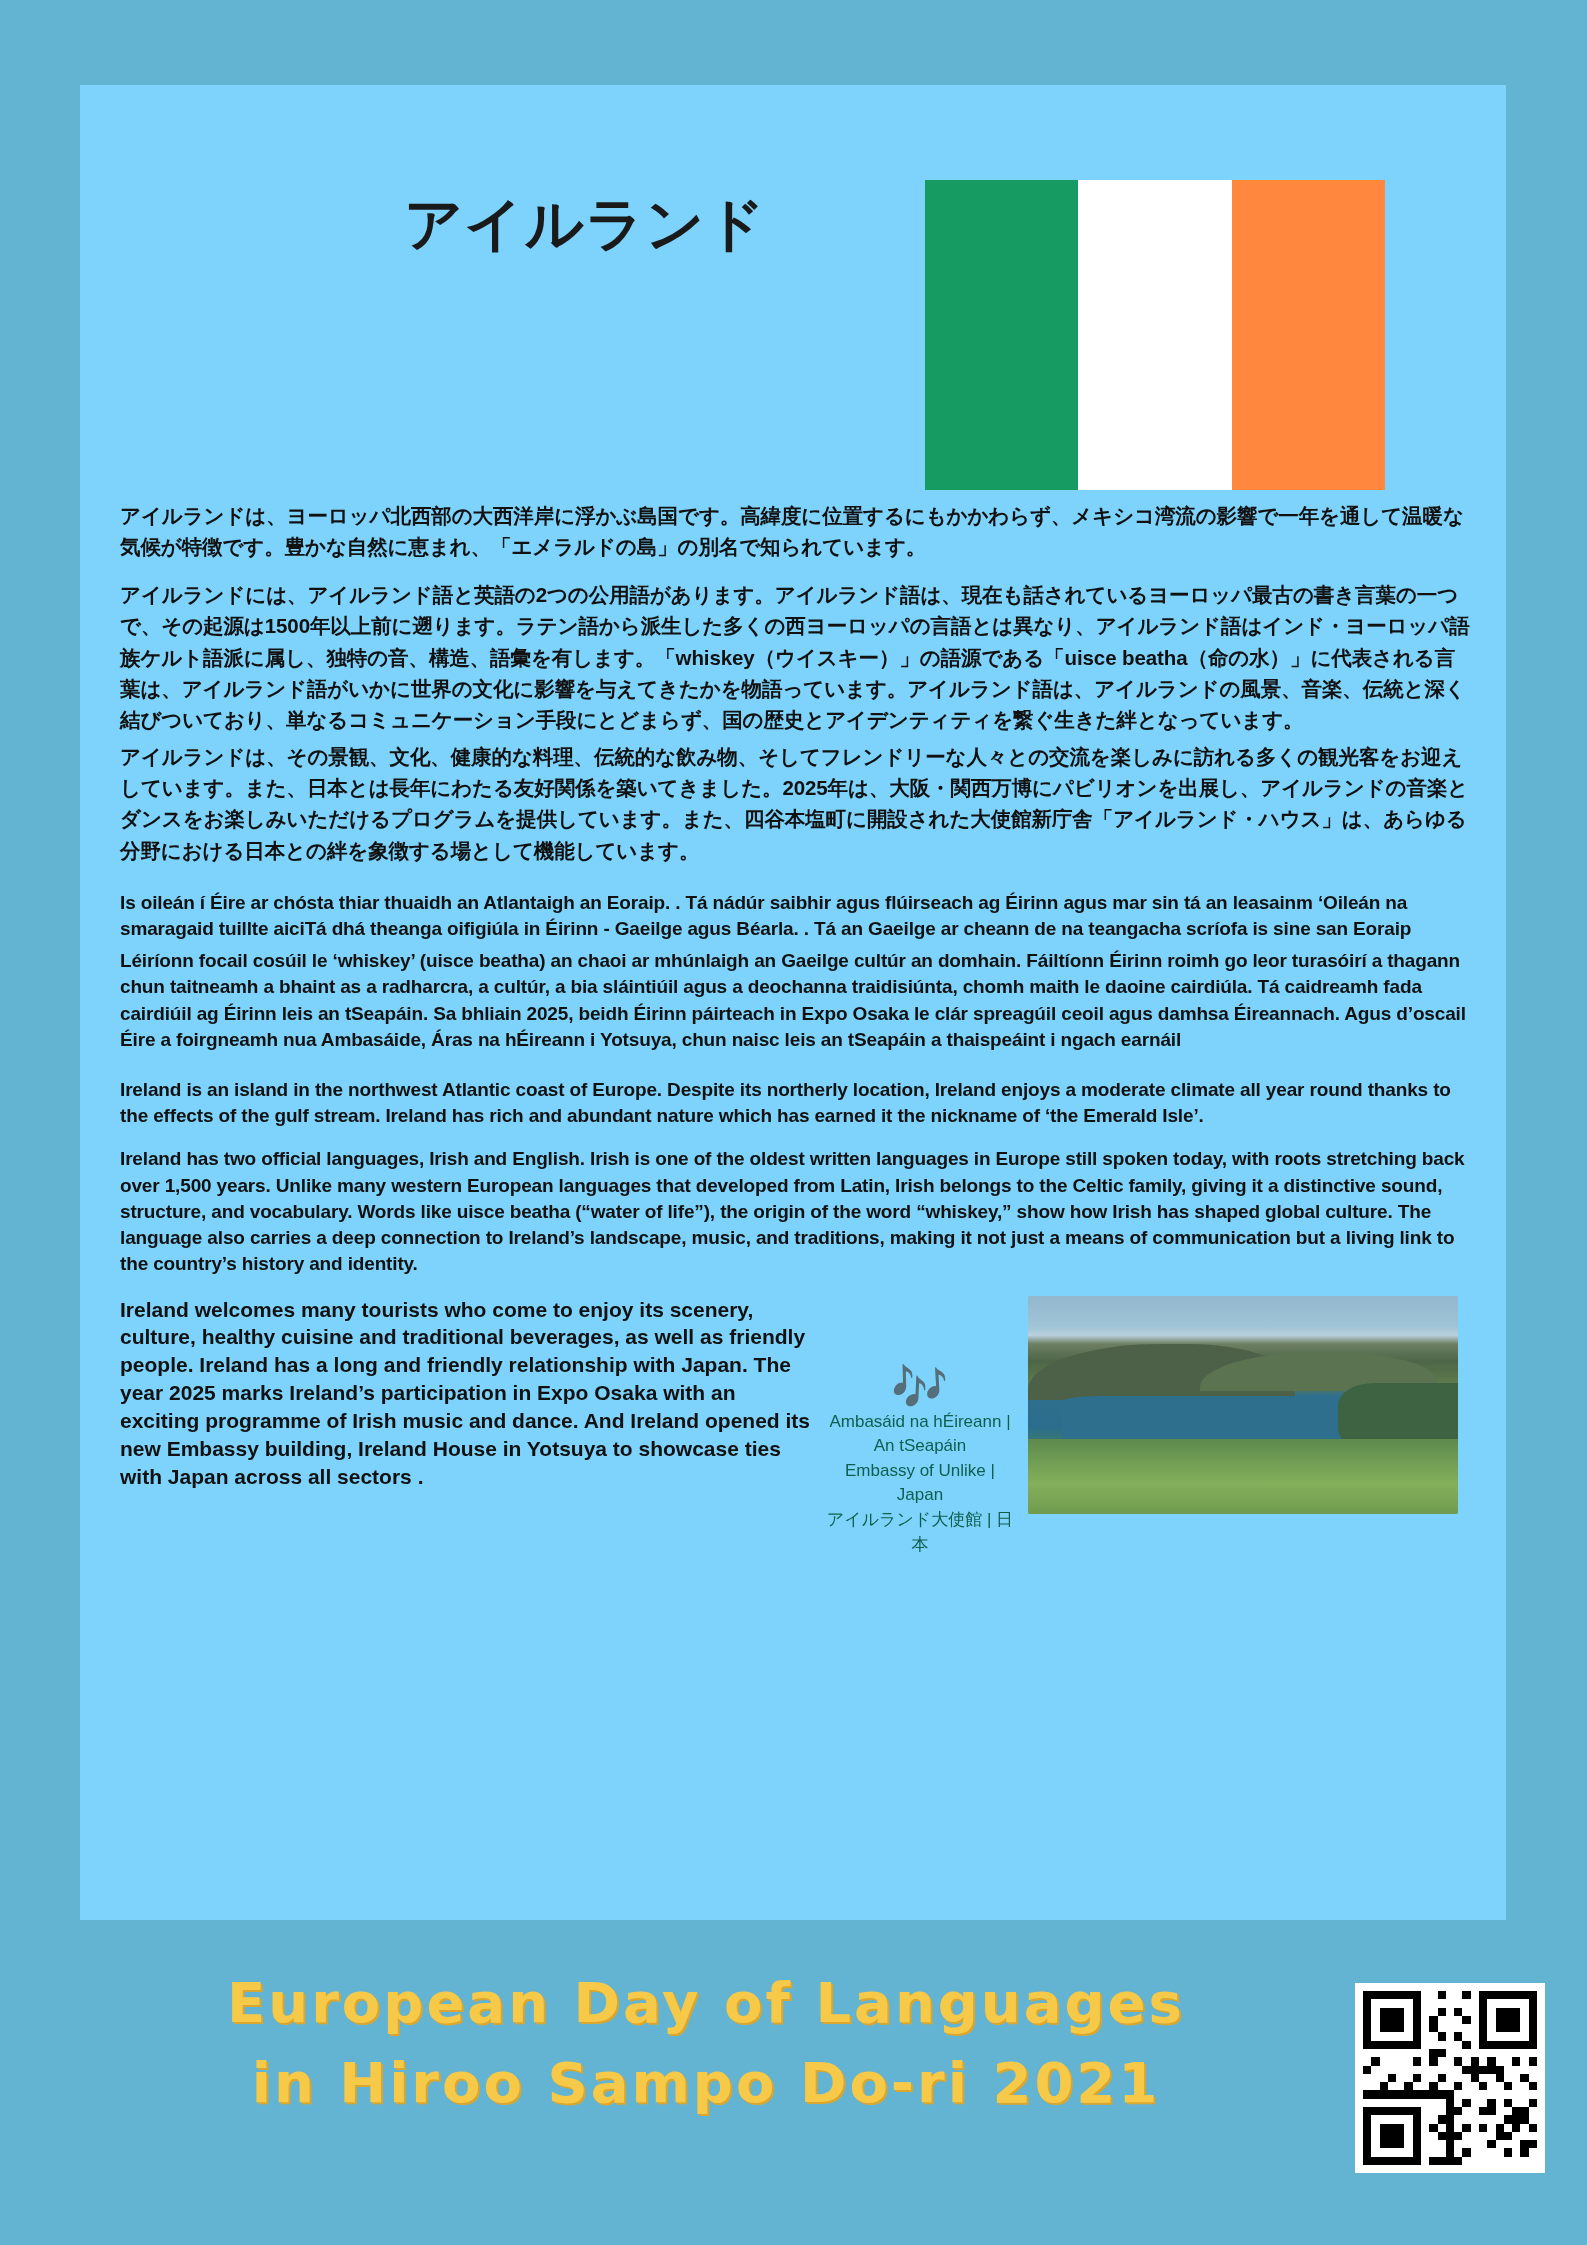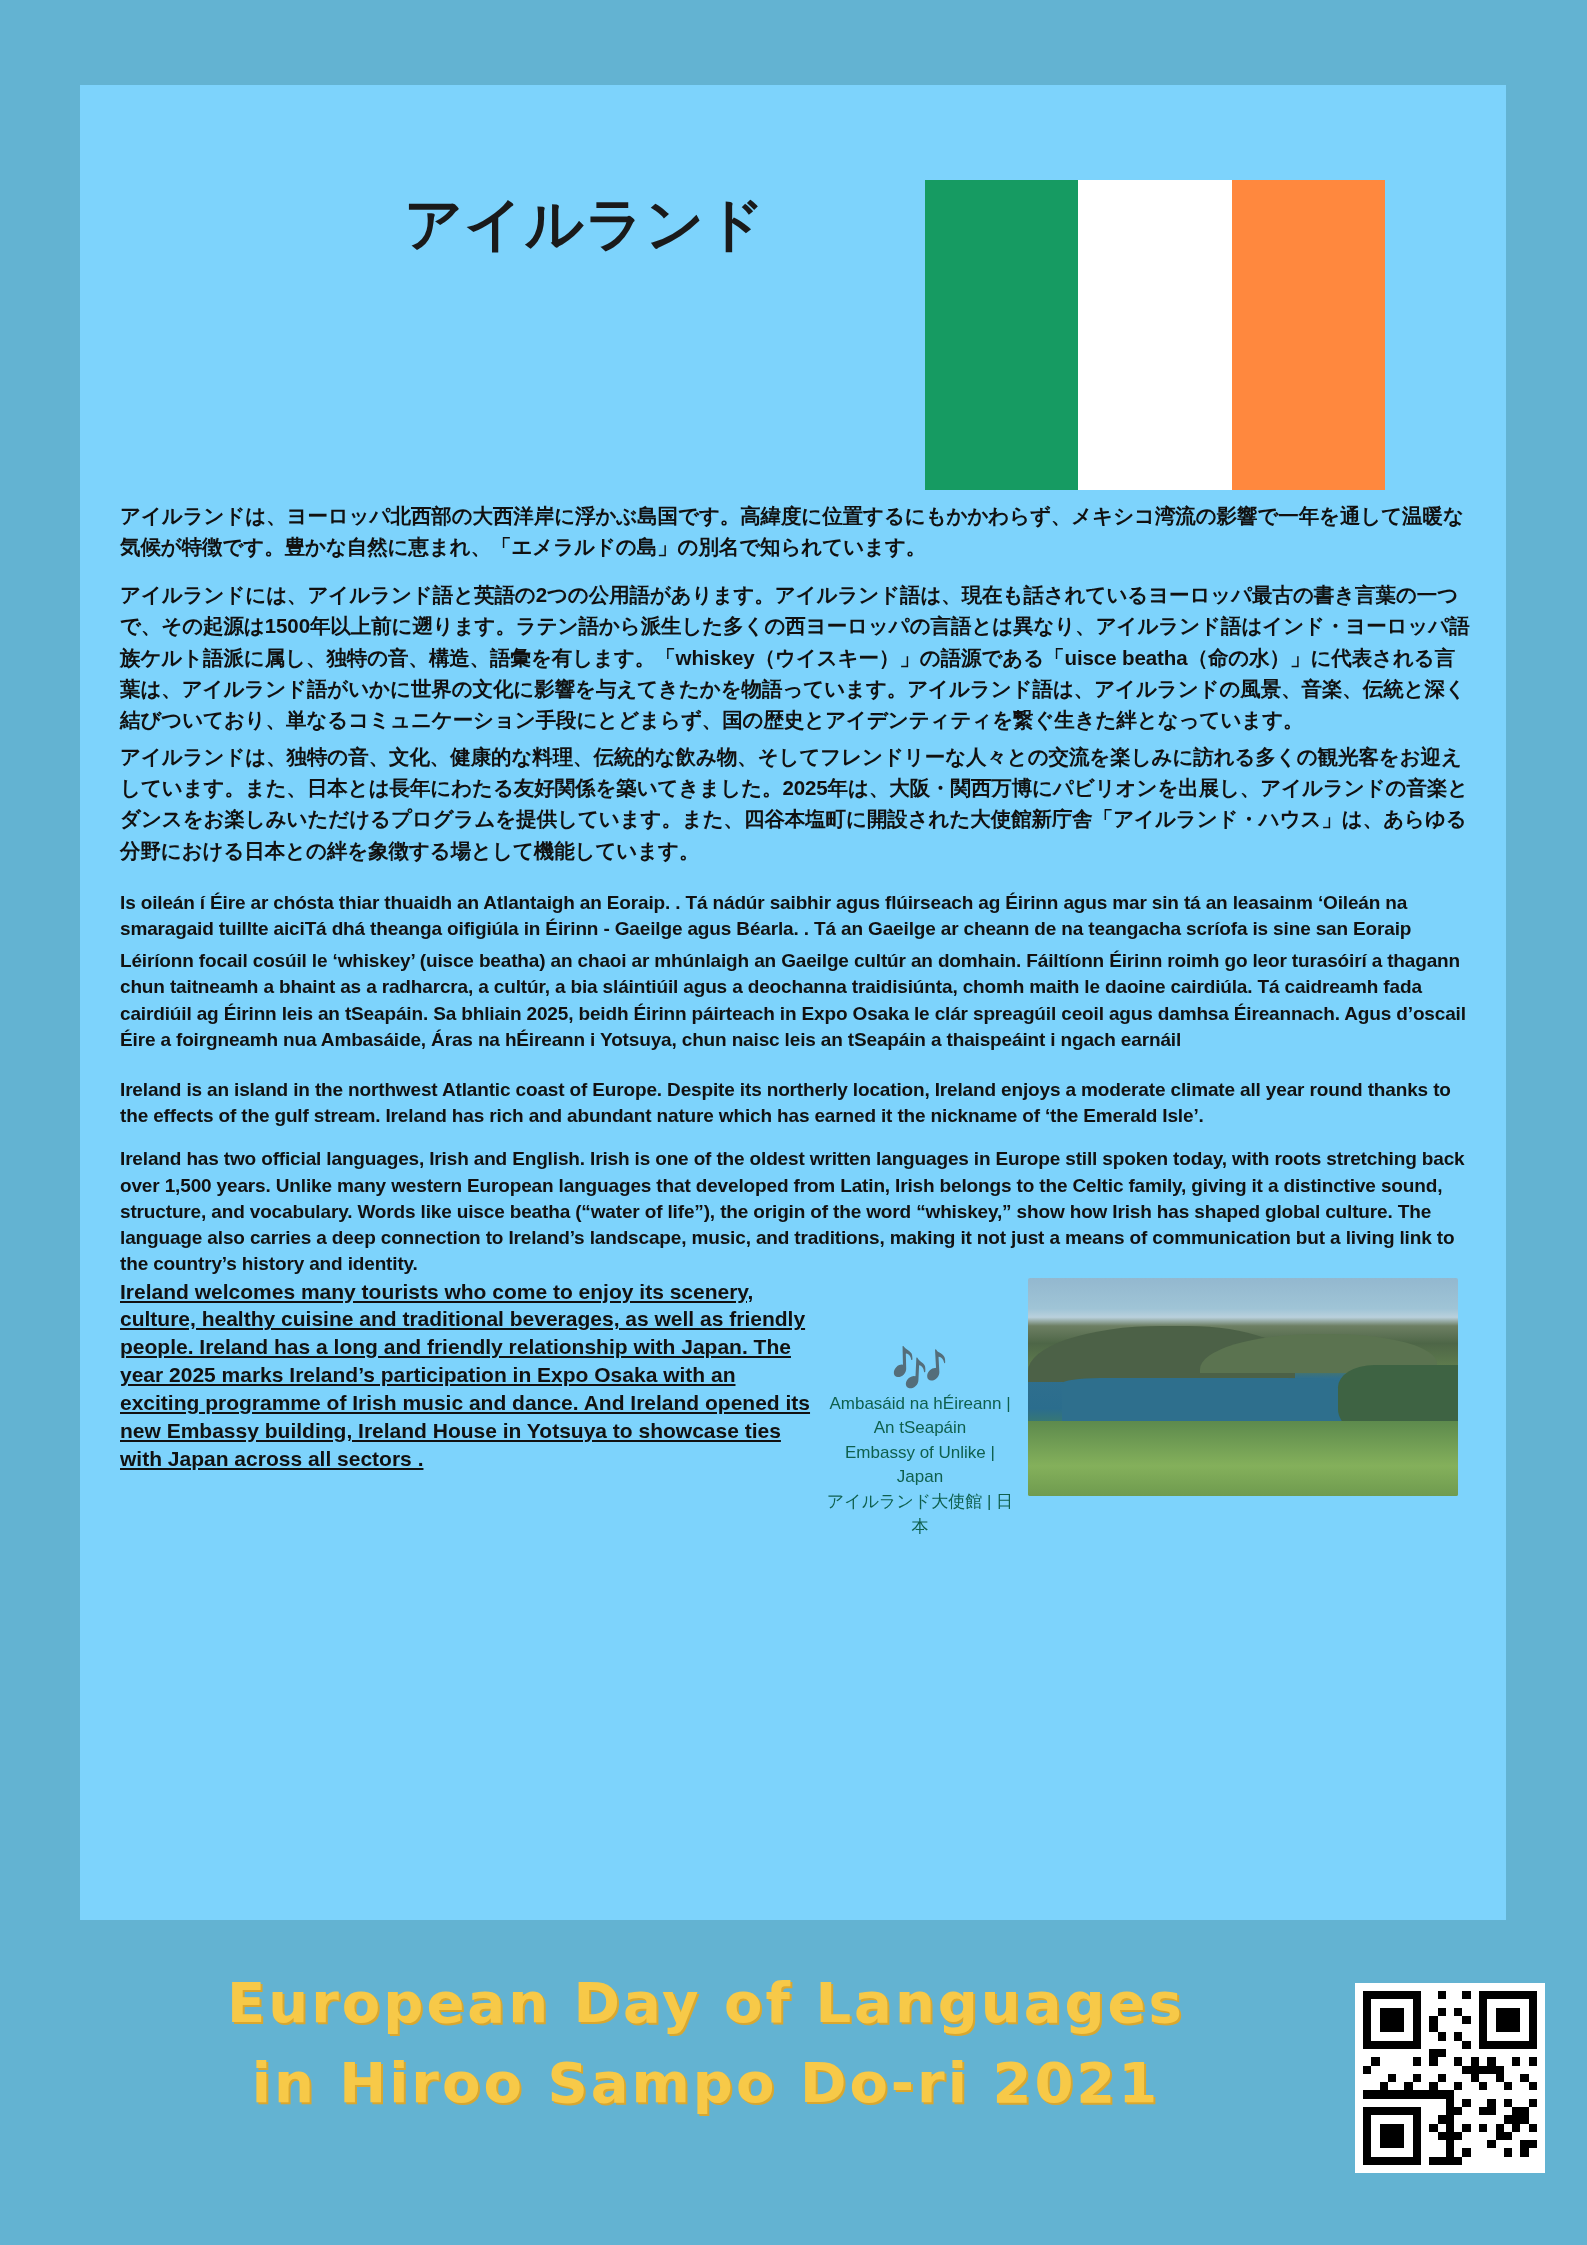--- a/index.html
+++ b/index.html
@@ -96,22 +96,22 @@
     font-weight: bold;
     letter-spacing: -0.15px;
   }
   .gap-sm { height: 17px; }
   .gap-md { height: 24px; }
   .gap-xs { height: 6px; }
 
   
   .bottom-row {
     position: relative;
+    margin-top: 18px;
     min-height: 230px;
-    text-decoration: underline;
   }
   .bottom-text {
     width: 700px;
     font-size: 21px;
     line-height: 1.33;
     font-weight: bold;
   }
   .photo-block {
     position: absolute;
     right: 17px;
@@ -241,21 +241,21 @@
         <div class="band band-orange"></div>
       </div>
     </div>
 
     <div class="content">
 
       <p class="jp">アイルランドは、ヨーロッパ北西部の大西洋岸に浮かぶ島国です。高緯度に位置するにもかかわらず、メキシコ湾流の影響で一年を通して温暖な気候が特徴です。豊かな自然に恵まれ、「エメラルドの島」の別名で知られています。</p>
       <div class="gap-sm"></div>
       <p class="jp">アイルランドには、アイルランド語と英語の2つの公用語があります。アイルランド語は、現在も話されているヨーロッパ最古の書き言葉の一つで、その起源は1500年以上前に遡ります。ラテン語から派生した多くの西ヨーロッパの言語とは異なり、アイルランド語はインド・ヨーロッパ語族ケルト語派に属し、独特の音、構造、語彙を有します。「whiskey（ウイスキー）」の語源である「uisce beatha（命の水）」に代表される言葉は、アイルランド語がいかに世界の文化に影響を与えてきたかを物語っています。アイルランド語は、アイルランドの風景、音楽、伝統と深く結びついており、単なるコミュニケーション手段にとどまらず、国の歴史とアイデンティティを繋ぐ生きた絆となっています。</p>
       <div class="gap-xs"></div>
-      <p class="jp">アイルランドは、独特の音、文化、健康的な料理、伝統的な飲み物、そしてフレンドリーな人々との交流を楽しみに訪れる多くの観光客をお迎えしています。また、日本とは長年にわたる友好関係を築いてきました。2025年は、大阪・関西万博にパビリオンを出展し、アイルランドの音楽とダンスをお楽しみいただけるプログラムを提供しています。また、四谷本塩町に開設された大使館新庁舎「アイルランド・ハウス」は、あらゆる分野における日本との絆を象徴する場として機能しています。</p>
+      <p class="jp">アイルランドは、その景観、文化、健康的な料理、伝統的な飲み物、そしてフレンドリーな人々との交流を楽しみに訪れる多くの観光客をお迎えしています。また、日本とは長年にわたる友好関係を築いてきました。2025年は、大阪・関西万博にパビリオンを出展し、アイルランドの音楽とダンスをお楽しみいただけるプログラムを提供しています。また、四谷本塩町に開設された大使館新庁舎「アイルランド・ハウス」は、あらゆる分野における日本との絆を象徴する場として機能しています。</p>
 
       <div class="gap-md"></div>
 
       <p class="ga">Is oileán í Éire ar chósta thiar thuaidh an Atlantaigh an Eoraip. . Tá nádúr saibhir agus flúirseach ag Éirinn agus mar sin tá an leasainm ‘Oileán na smaragaid tuillte aiciTá dhá theanga oifigiúla in Éirinn - Gaeilge agus Béarla. . Tá an Gaeilge ar cheann de na teangacha scríofa is sine san Eoraip</p>
       <div class="gap-xs"></div>
       <p class="ga">Léiríonn focail cosúil le ‘whiskey’ (uisce beatha) an chaoi ar mhúnlaigh an Gaeilge cultúr an domhain. Fáiltíonn Éirinn roimh go leor turasóirí a thagann chun taitneamh a bhaint as a radharcra, a cultúr, a bia sláintiúil agus a deochanna traidisiúnta, chomh maith le daoine cairdiúla. Tá caidreamh fada cairdiúil ag Éirinn leis an tSeapáin. Sa bhliain 2025, beidh Éirinn páirteach in Expo Osaka le clár spreagúil ceoil agus damhsa Éireannach. Agus d’oscail Éire a foirgneamh nua Ambasáide, Áras na hÉireann i Yotsuya, chun naisc leis an tSeapáin a thaispeáint i ngach earnáil</p>
 
       <div class="gap-md"></div>
 
       <p class="en">Ireland is an island in the northwest Atlantic coast of Europe. Despite its northerly location, Ireland enjoys a moderate climate all year round thanks to the effects of the gulf stream. Ireland has rich and abundant nature which has earned it the nickname of ‘the Emerald Isle’.</p>

